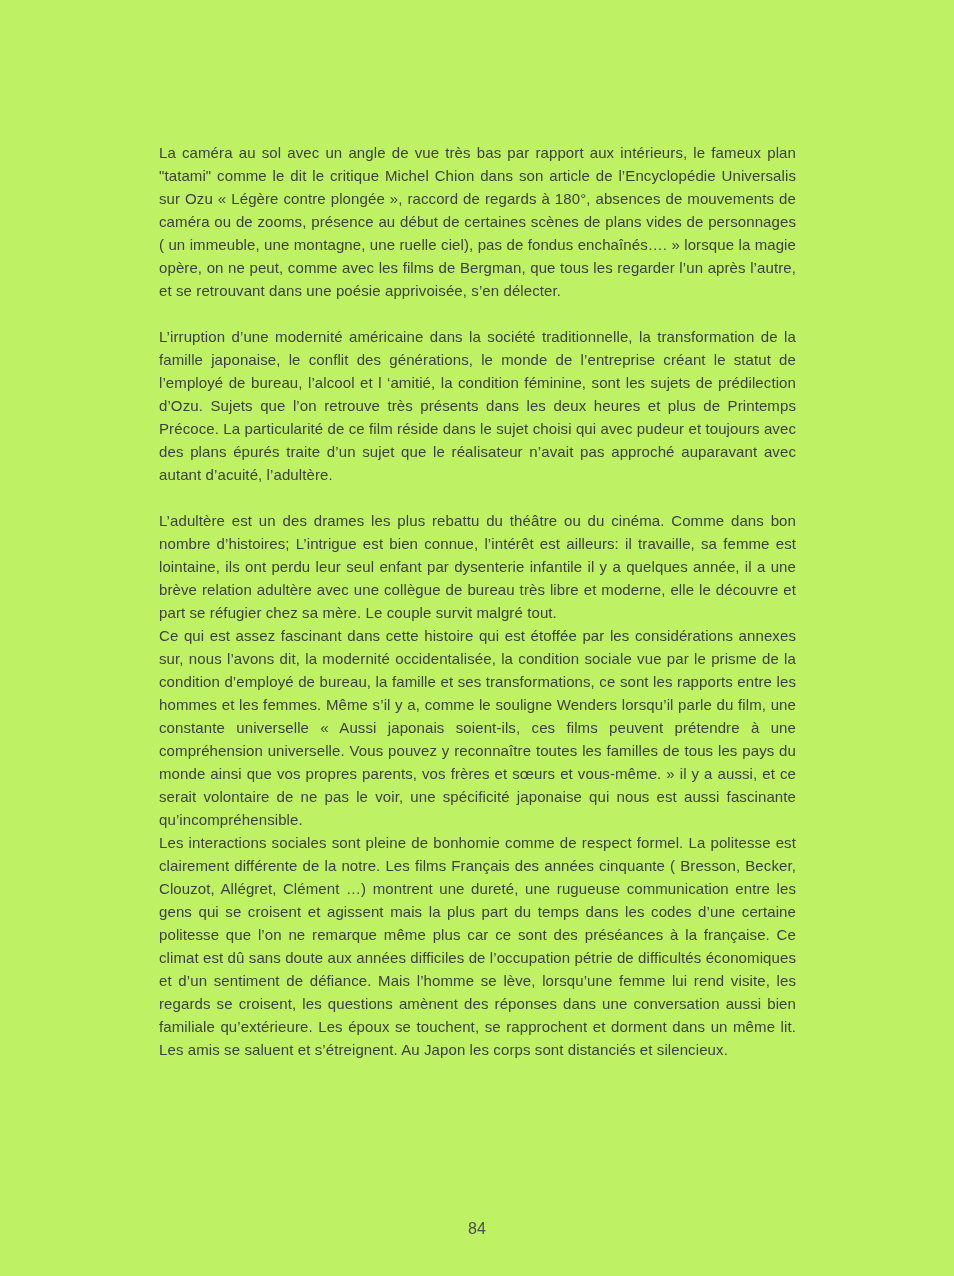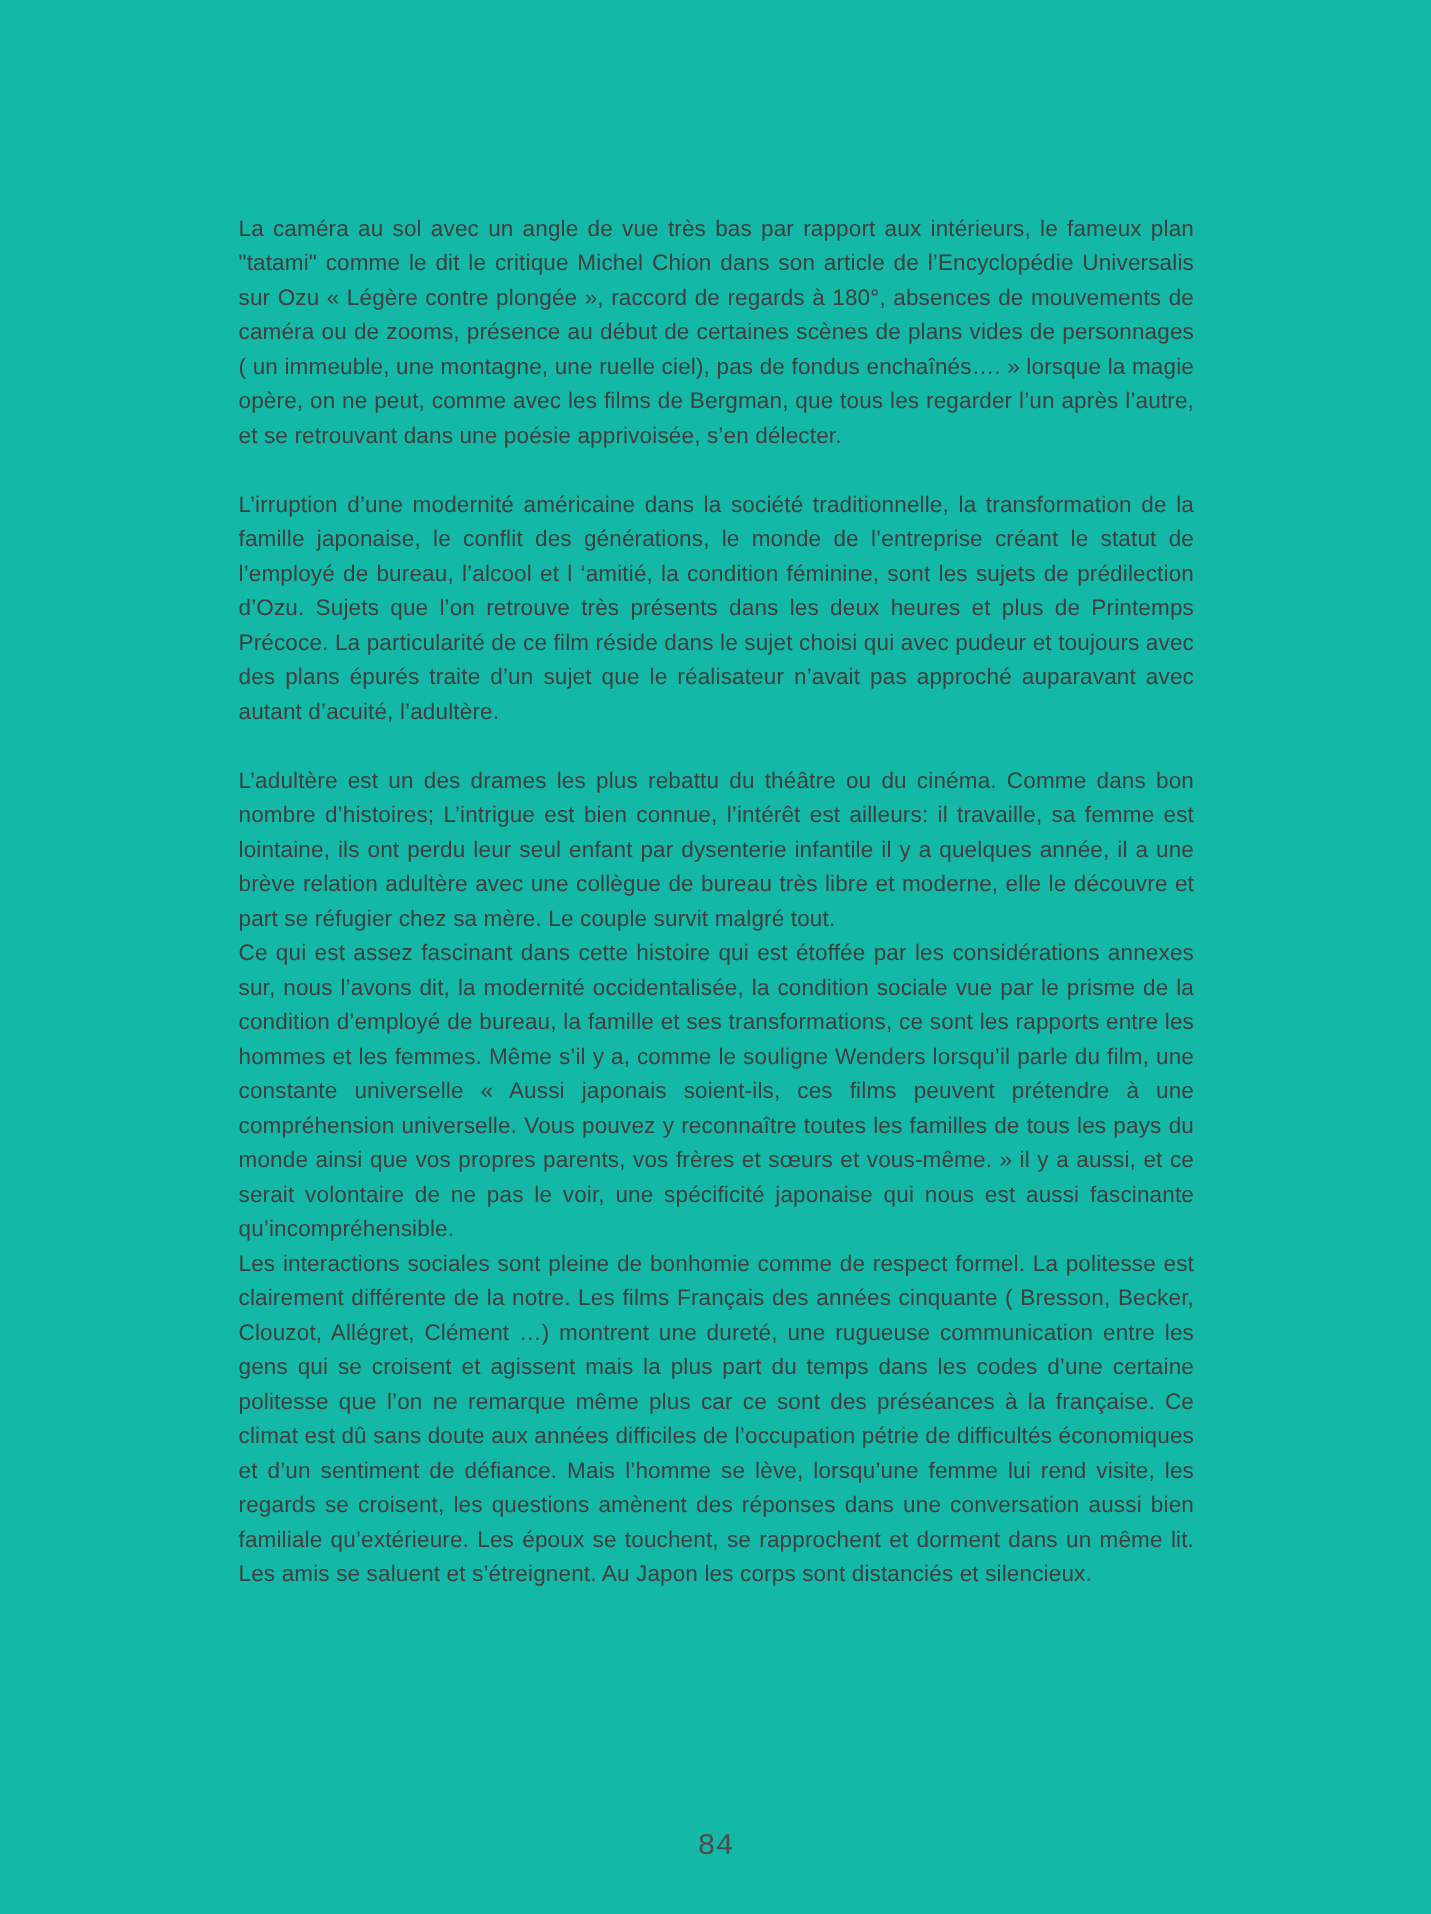--- a/index.html
+++ b/index.html
@@ -4,21 +4,21 @@
 <style>
   html, body {
     margin: 0;
     padding: 0;
     background: #ffffff;
   }
   .page {
     position: relative;
     width: 954px;
     height: 1276px;
-    background: #14b8a6;
+    background: #bef264;
     overflow: hidden;
     font-family: "Liberation Sans", "DejaVu Sans", sans-serif;
   }
   .text-column {
     position: absolute;
     left: 159px;
     top: 141px;
     width: 637px;
     color: #3f3f3f;
     font-size: 15px;
@@ -35,22 +35,22 @@
     margin-bottom: 23px;
   }
   .page-footer {
     position: absolute;
     left: 0;
     top: 1220px;
     width: 954px;
     text-align: center;
   }
   .page-number {
-    font-family: Liberation Mono, monospace;
-    font-size: 20px;
+    font-family: Liberation Sans, sans-serif;
+    font-size: 16px;
     color: #4d4d4d;
   }
 </style>
 </head>
 <body>
 
 <div class="page">
 
   <div class="text-column">
     <p class="para spaced">La caméra au sol avec un angle de vue très bas par rapport aux intérieurs, le fameux plan "tatami" comme le dit le critique Michel Chion dans son article de l’Encyclopédie Universalis sur Ozu «  Légère contre plongée », raccord de regards à 180°, absences de mouvements de caméra ou de zooms, présence au début de certaines scènes de plans vides de personnages ( un immeuble, une montagne, une ruelle ciel), pas de fondus enchaînés…. » lorsque la magie opère, on ne peut, comme avec les films de Bergman, que tous les regarder l’un après l’autre, et se retrouvant dans une poésie apprivoisée, s’en délecter.</p>

